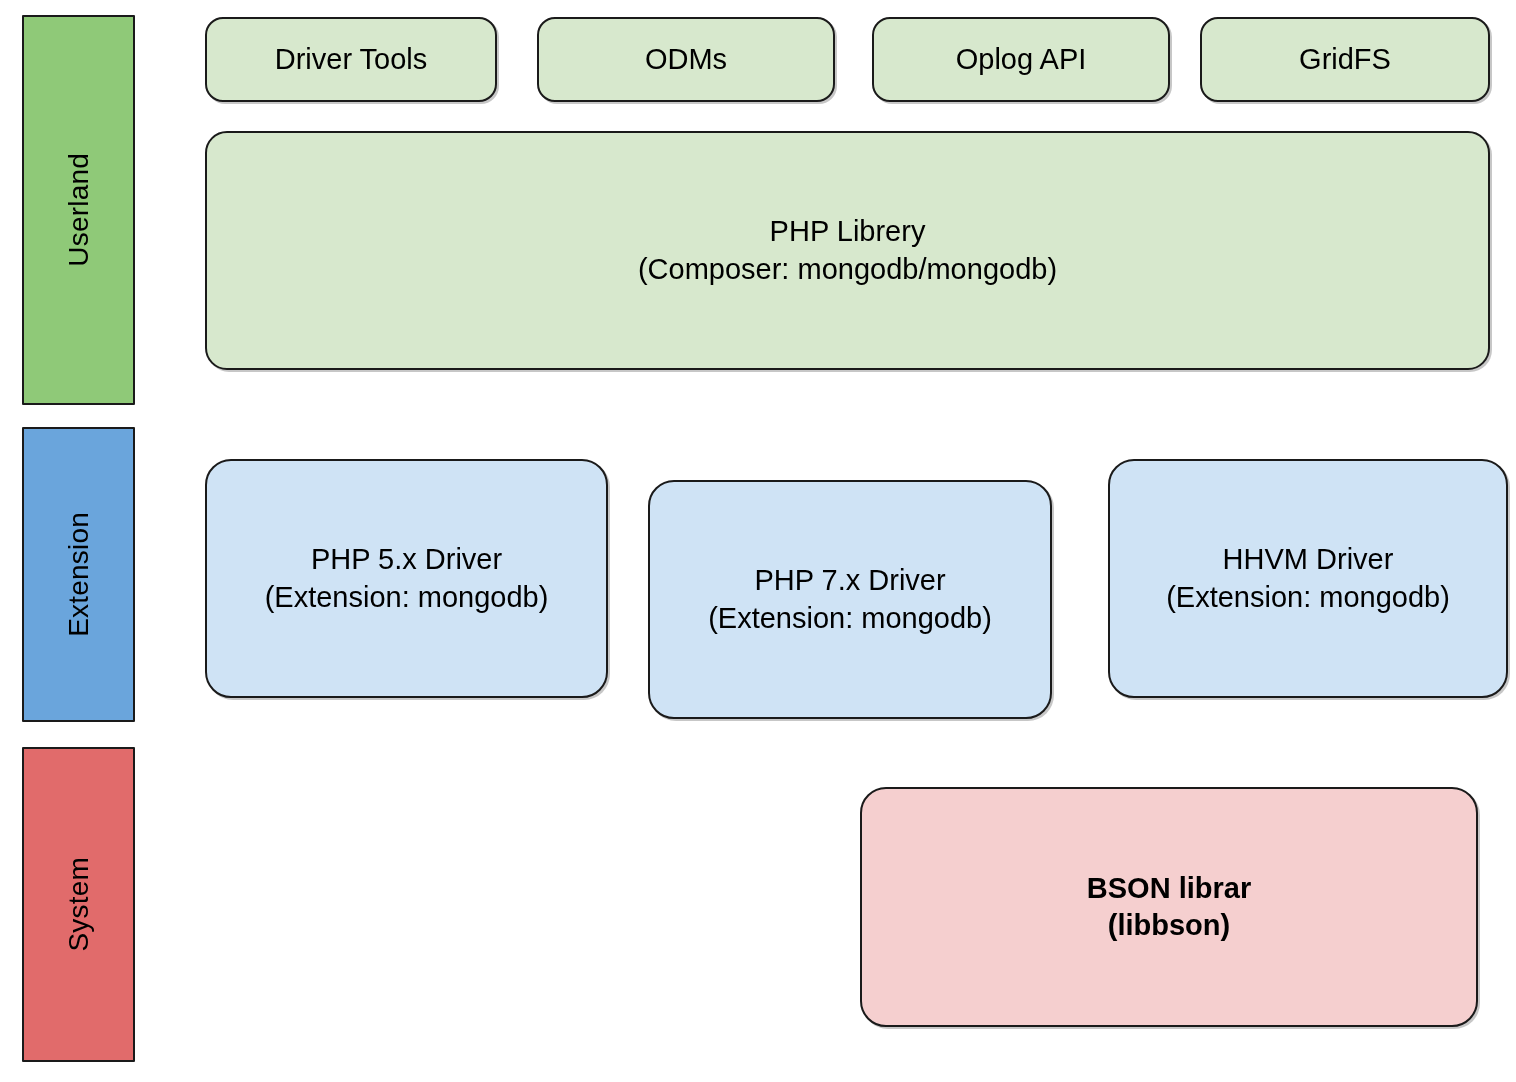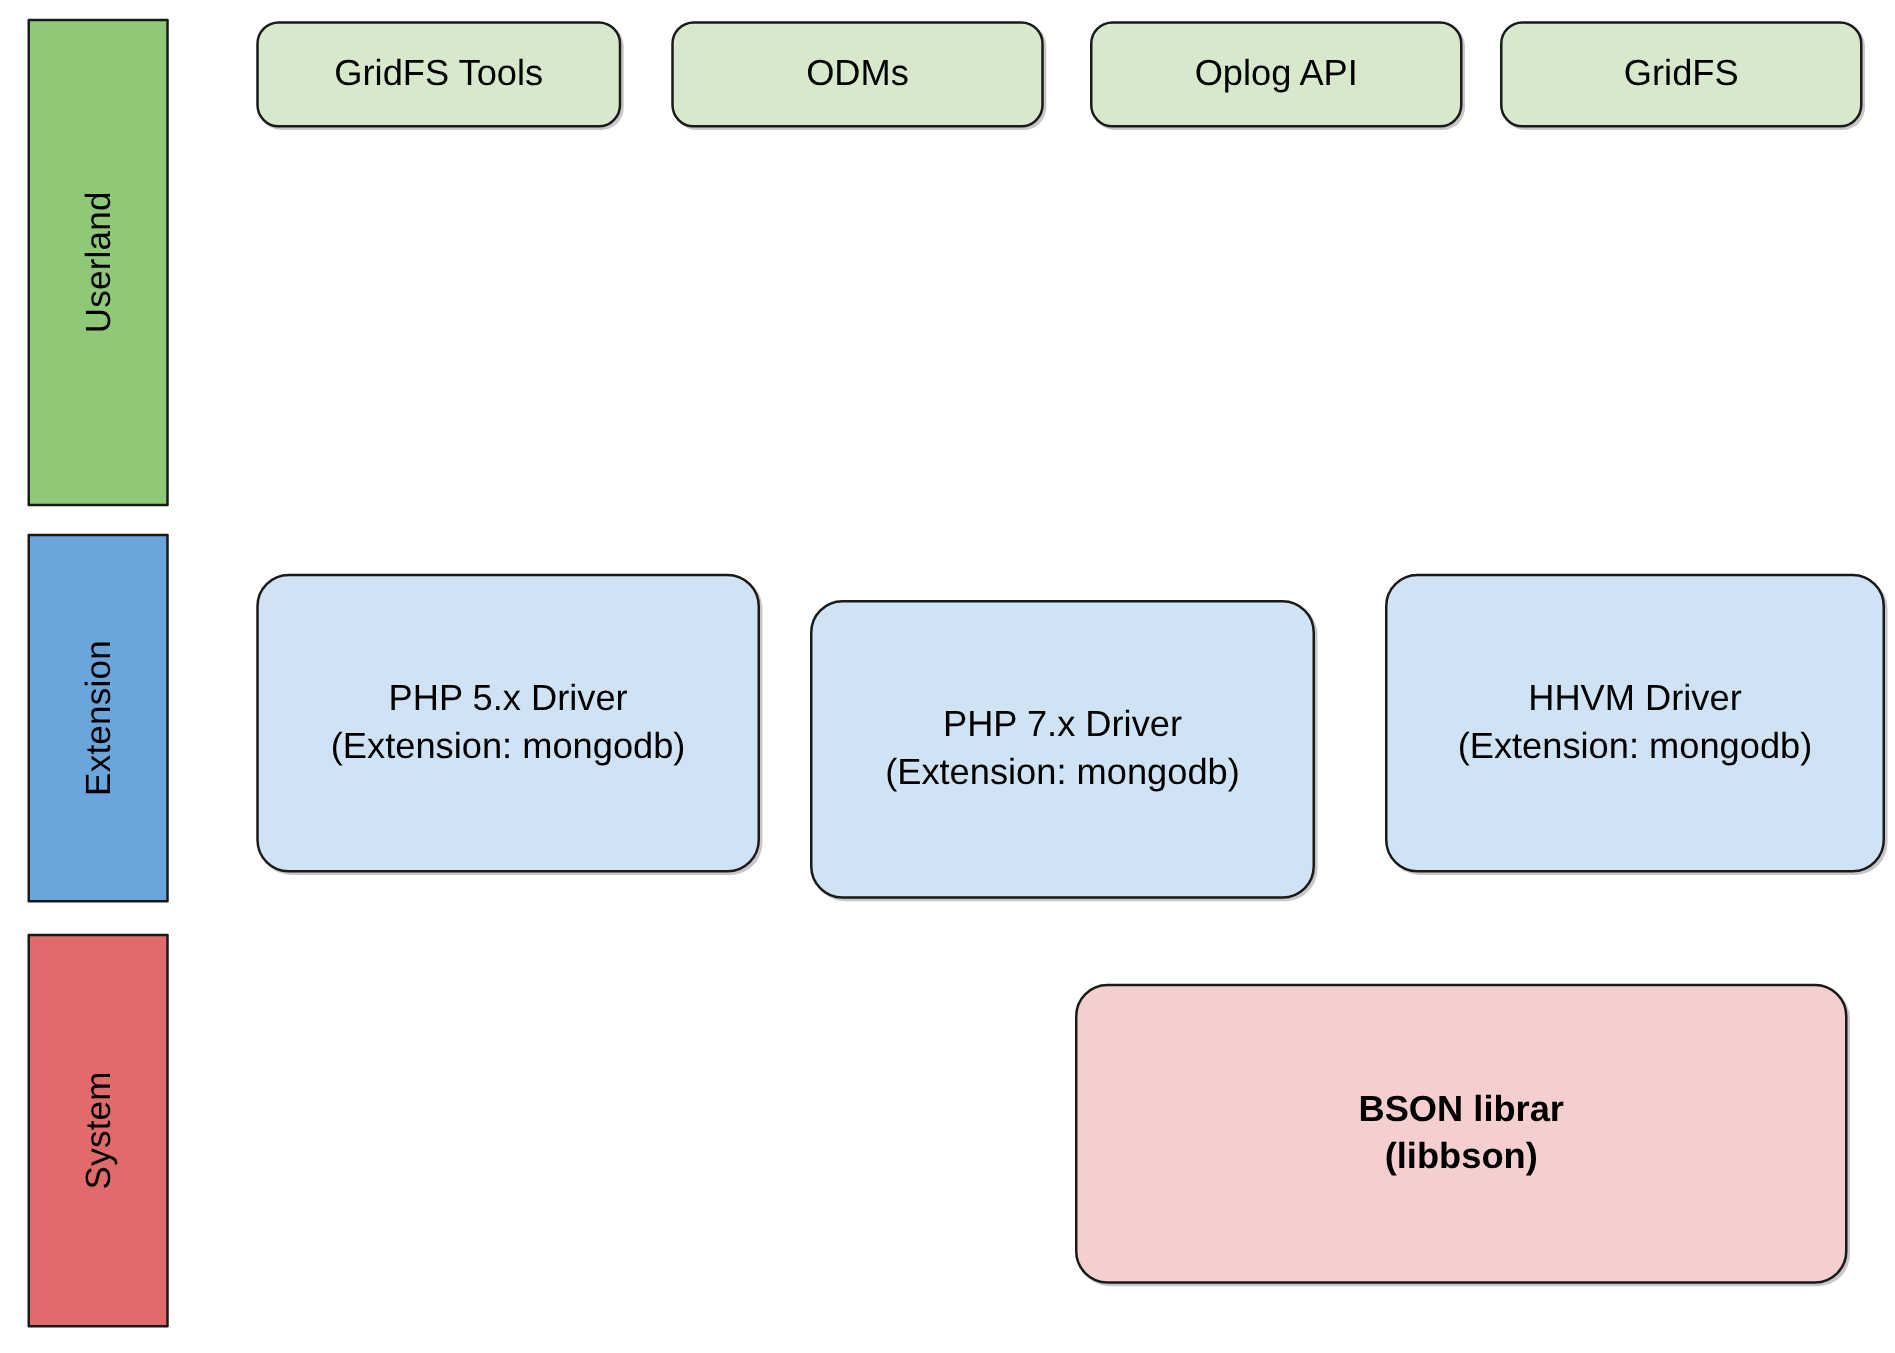--- a/index.html
+++ b/index.html
@@ -98,35 +98,39 @@
 
   <div class="tier-bar tier-extension">
     <span class="tier-label">Extension</span>
   </div>
 
   <div class="tier-bar tier-system">
     <span class="tier-label">System</span>
   </div>
 
   <div class="box green small-box pos-admin">
-    <span class="box-text">GridFS Tools</span>
+    <span class="box-text">Driver Tools</span>
   </div>
 
   <div class="box green small-box pos-odms">
     <span class="box-text">ODMs</span>
   </div>
 
   <div class="box green small-box pos-gridfs">
     <span class="box-text">GridFS</span>
   </div>
 
   <div class="box green small-box pos-oplog">
     <span class="box-text">Oplog API</span>
   </div>
 
+  <div class="box green wide-box pos-phplib">
+    <span class="box-text">PHP Librery
+(Composer: mongodb/mongodb)</span>
+  </div>
 
   <div class="box blue tall-box pos-php5">
     <span class="box-text">PHP 5.x Driver
 (Extension: mongodb)</span>
   </div>
 
   <div class="box blue tall-box pos-php7">
     <span class="box-text">PHP 7.x Driver
 (Extension: mongodb)</span>
   </div>

